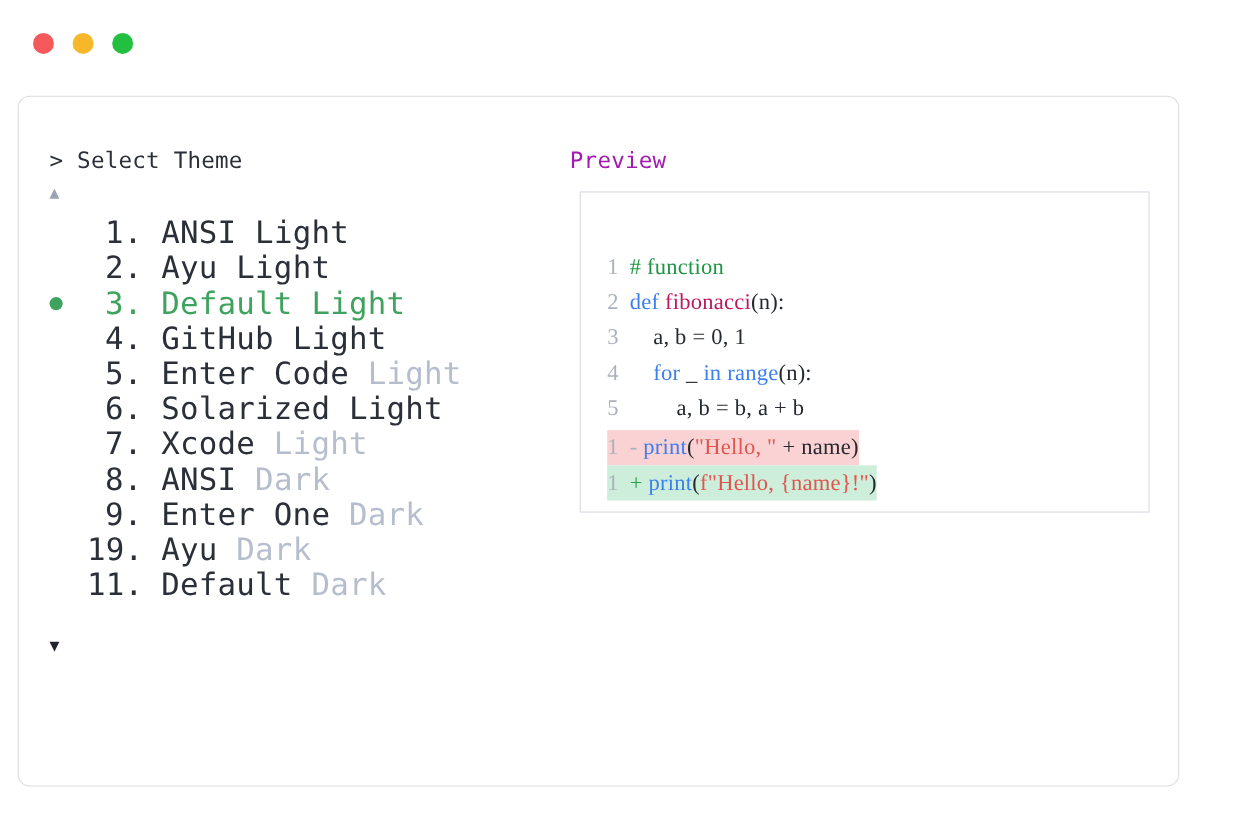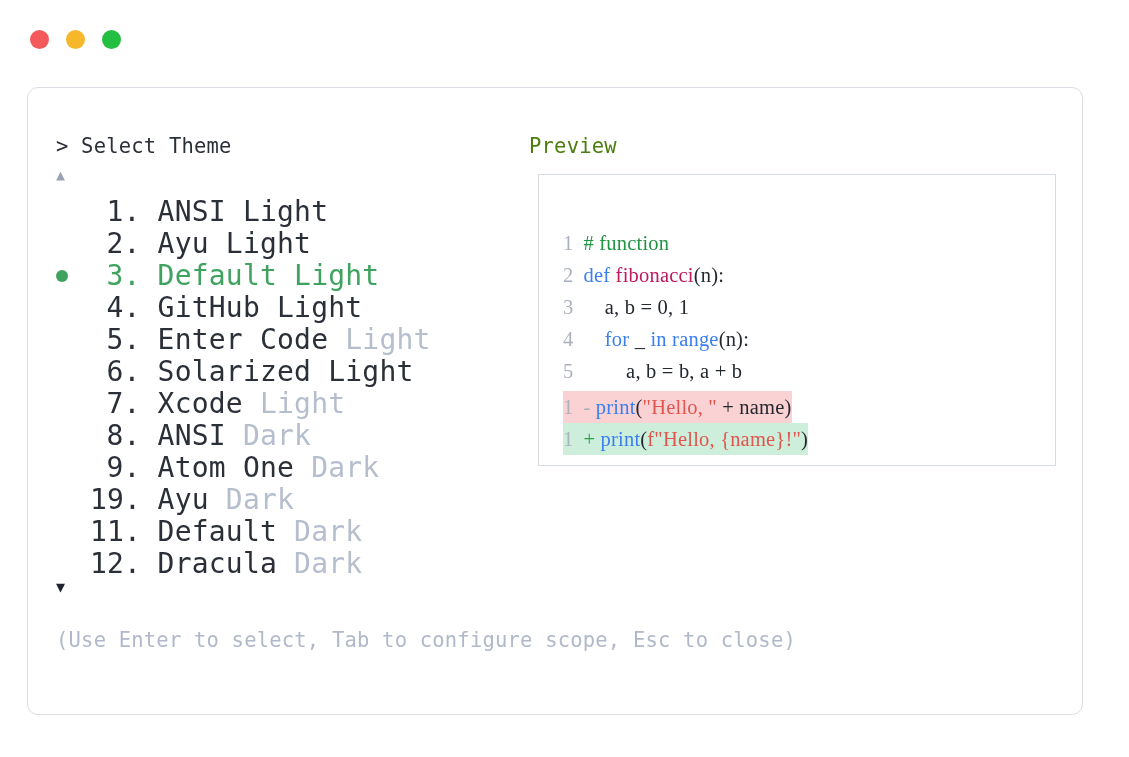--- a/index.html
+++ b/index.html
@@ -28,21 +28,21 @@
     height: 19px;
     border-radius: 50%;
   }
   .dot-close  { background: #f4595b; }
   .dot-min    { background: #f6b82a; }
   .dot-max    { background: #22bf40; }
 
   
   .card {
     position: absolute;
-    left: 27px;
+    left: 16px;
     top: 87px;
     width: 1056px;
     height: 628px;
     box-sizing: border-box;
     background: #ffffff;
     border: 1.6px solid #dcdde4;
     border-radius: 11px;
   }
 
   .card-inner {
@@ -58,21 +58,21 @@
     font-size: 20.5px;
     color: #2b2f38;
     letter-spacing: 0.2px;
     white-space: pre;
   }
   .hdr-preview {
     position: absolute;
     left: 501px;
     top: 46px;
     font-size: 20.5px;
-    color: #4d7c0f;
+    color: #a21caf;
     letter-spacing: 0.2px;
   }
 
   
   .list-pane {
     position: absolute;
     left: 0;
     top: 78px;
     width: 480px;
   }
@@ -210,29 +210,27 @@
       <div class="arrow arrow-up">▲</div>
       <div class="opt-list" id="opt-list">
           <div class="opt-row"><span class="opt-text"><span class="opt-num">1.</span><span class="opt-name"> ANSI </span><span class="opt-suffix">Light</span></span></div>
           <div class="opt-row"><span class="opt-text"><span class="opt-num">2.</span><span class="opt-name"> Ayu </span><span class="opt-suffix">Light</span></span></div>
           <div class="opt-row selected"><span class="opt-bullet"></span><span class="opt-text"><span class="opt-num">3.</span><span class="opt-name"> Default </span><span class="opt-suffix">Light</span></span></div>
           <div class="opt-row"><span class="opt-text"><span class="opt-num">4.</span><span class="opt-name"> GitHub </span><span class="opt-suffix">Light</span></span></div>
           <div class="opt-row"><span class="opt-text"><span class="opt-num">5.</span><span class="opt-name"> Enter Code </span><span class="opt-suffix dim">Light</span></span></div>
           <div class="opt-row"><span class="opt-text"><span class="opt-num">6.</span><span class="opt-name"> Solarized </span><span class="opt-suffix">Light</span></span></div>
           <div class="opt-row"><span class="opt-text"><span class="opt-num">7.</span><span class="opt-name"> Xcode </span><span class="opt-suffix dim">Light</span></span></div>
           <div class="opt-row"><span class="opt-text"><span class="opt-num">8.</span><span class="opt-name"> ANSI </span><span class="opt-suffix dim">Dark</span></span></div>
-          <div class="opt-row"><span class="opt-text"><span class="opt-num">9.</span><span class="opt-name"> Atom One </span><span class="opt-suffix dim">Dark</span></span></div>
+          <div class="opt-row"><span class="opt-text"><span class="opt-num">9.</span><span class="opt-name"> Enter One </span><span class="opt-suffix dim">Dark</span></span></div>
           <div class="opt-row"><span class="opt-text"><span class="opt-num">19.</span><span class="opt-name"> Ayu </span><span class="opt-suffix dim">Dark</span></span></div>
           <div class="opt-row"><span class="opt-text"><span class="opt-num">11.</span><span class="opt-name"> Default </span><span class="opt-suffix dim">Dark</span></span></div>
-          <div class="opt-row"><span class="opt-text"><span class="opt-num">12.</span><span class="opt-name"> Dracula </span><span class="opt-suffix dim">Dark</span></span></div>
         </div>
       <div class="arrow arrow-down">▼</div>
     </div>
 
-    <div class="help">(Use Enter to select, Tab to configure scope, Esc to close)</div>
 
     <div class="preview-box">
       <div class="code" id="code-block"><div class="code-line"><span class="ln">1</span><span class="tok-com"># function</span></div><div class="code-line"><span class="ln">2</span><span class="tok-kw">def </span><span class="tok-fn">fibonacci</span><span class="tok-def">(n):</span></div><div class="code-line"><span class="ln">3</span><span class="tok-def">    a, b = 0, 1</span></div><div class="code-line"><span class="ln">4</span><span class="tok-def">    </span><span class="tok-kw">for</span><span class="tok-def"> _ </span><span class="tok-kw">in range</span><span class="tok-def">(n):</span></div><div class="code-line"><span class="ln">5</span><span class="tok-def">        a, b = b, a + b</span></div><div class="code-line"><span class="ln">6</span><span class="tok-def">    </span><span class="tok-kw">return</span><span class="tok-def"> a</span></div></div>
       <div class="diff-block" id="diff-block"><div class="diff-line diff-del"><span class="ln">1</span><span class="tok-minus">- </span><span class="tok-kw">print</span><span class="tok-def">(</span><span class="tok-str">"Hello, "</span><span class="tok-def"> + name)</span></div><div class="diff-line diff-add"><span class="ln">1</span><span class="tok-plus">+ </span><span class="tok-kw">print</span><span class="tok-def">(</span><span class="tok-str">f"Hello, {name}!"</span><span class="tok-def">)</span></div></div>
     </div>
 
   </div>
 </div>
 
 </body></html>

